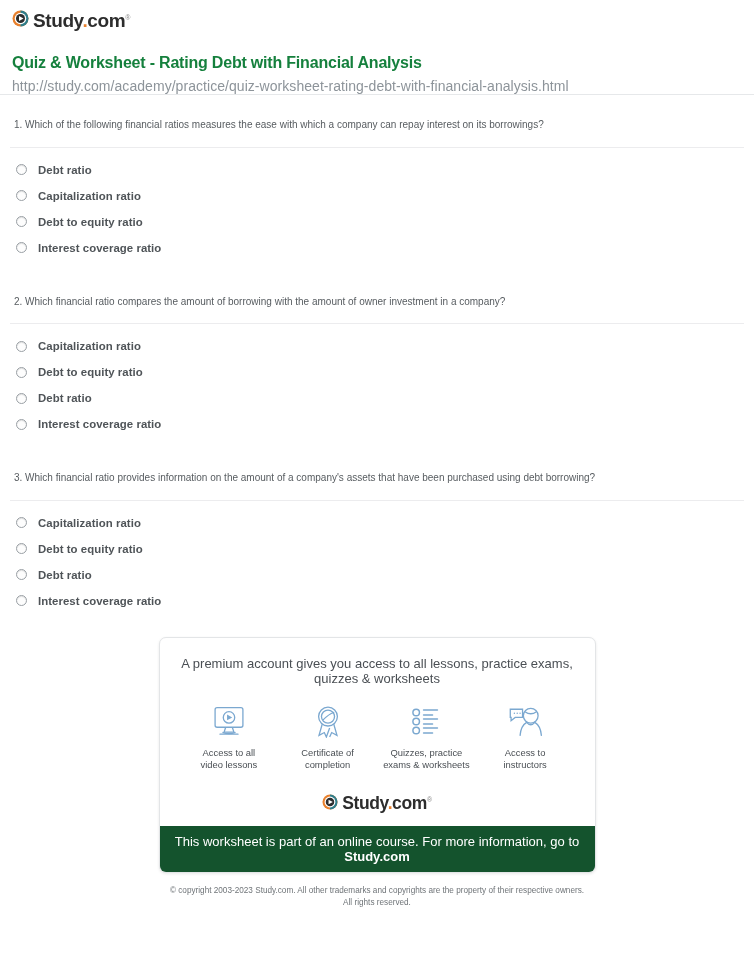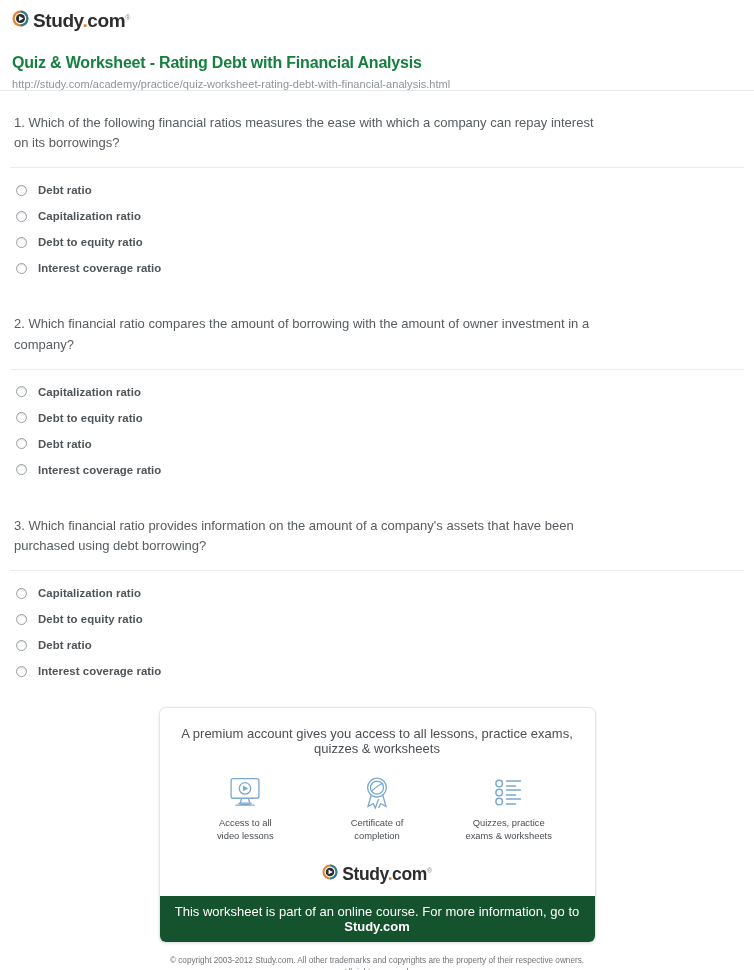--- a/index.html
+++ b/index.html
@@ -45,39 +45,39 @@
   .title-block { padding: 22px 14px 0 12px; }
   .page-title {
     font-size: 16px;
     font-weight: bold;
     color: #15803d;
     letter-spacing: -0.2px;
     margin: 0 0 6px 0;
     line-height: 1.2;
   }
   .page-url {
-    font-size: 11px;
+    font-size: 14px;
     color: #8d949a;
     letter-spacing: 0.05px;
     margin: 0;
     word-break: break-all;
   }
 
   hr.rule {
     border: 0;
     border-top: 1px solid #e6e8ea;
     margin: 0;
   }
   .rule-top { margin: 11px 10px 0 10px; }
 
   
   .quiz { padding: 0 10px; }
   .question-block { padding-top: 22px; }
   .question-text {
-    font-size: 13px;
+    font-size: 10px;
     color: #575c60;
     line-height: 1.55;
     margin: 0 0 14px 0;
     padding: 0 4px 0 4px;
     max-width: 600px;
   }
   .q-rule {
     border: 0;
     border-top: 1px solid #ececee;
     margin: 0;
@@ -332,20 +332,37 @@
               <path d="M19 17 h17" stroke-linecap="round"></path>
               <path d="M19 23 h11" stroke-linecap="round"></path>
               <path d="M19 28 h17" stroke-linecap="round"></path>
               <path d="M19 34 h11" stroke-linecap="round"></path>
             </svg>
           </div>
           <div class="feature-label">Quizzes, practice
 exams &amp; worksheets</div>
         </div>
 
+        <div class="feature">
+          <div class="feature-icon">
+            <svg width="36" height="33" viewBox="0 0 44 40" fill="none" stroke="#7ba8d0" stroke-width="1.6">
+              <path d="M4 5 h15 v10 h-9 l-5 4 v-4 h-1 z"></path>
+              <circle cx="9" cy="10" r="0.9" fill="#7ba8d0" stroke="none"></circle>
+              <circle cx="12.5" cy="10" r="0.9" fill="#7ba8d0" stroke="none"></circle>
+              <circle cx="16" cy="10" r="0.9" fill="#7ba8d0" stroke="none"></circle>
+              <circle cx="29" cy="13" r="9"></circle>
+              <path d="M22 8 q7 5 14 0"></path>
+              <path d="M24 21 q-7 4 -8 16" stroke-linecap="round"></path>
+              <path d="M34 21 q7 4 8 16" stroke-linecap="round"></path>
+              <path d="M24 21 q5 6 10 0"></path>
+            </svg>
+          </div>
+          <div class="feature-label">Access to
+instructors</div>
+        </div>
 
       </div>
     </div>
 
     <div class="promo-logo">
       <span class="logo">
         <span class="logo-mark">
           <svg width="16" height="16" viewBox="0 0 34 34">
             <circle cx="17" cy="17" r="16" fill="#e8812e"></circle>
             <path d="M17 1 a16 16 0 0 1 0 32 z" fill="#2f7d8a"></path>
@@ -356,15 +373,15 @@
         </span>
         <span class="logo-text"><span>Study</span><span class="dot">.</span><span>com</span><span class="logo-tm">®</span></span>
       </span>
     </div>
 
     <div class="promo-banner"><span>This worksheet is part of an online course. For more information, go to </span><b>Study.com</b></div>
   </div>
 </div>
 
 <div class="footer">
-  <div>© copyright 2003-2012 Study.com. All other trademarks and copyrights are the property of their respective owners.</div>
+  <div>© copyright 2003-2023 Study.com. All other trademarks and copyrights are the property of their respective owners.</div>
   <div>All rights reserved.</div>
 </div>
 
 </body></html>

